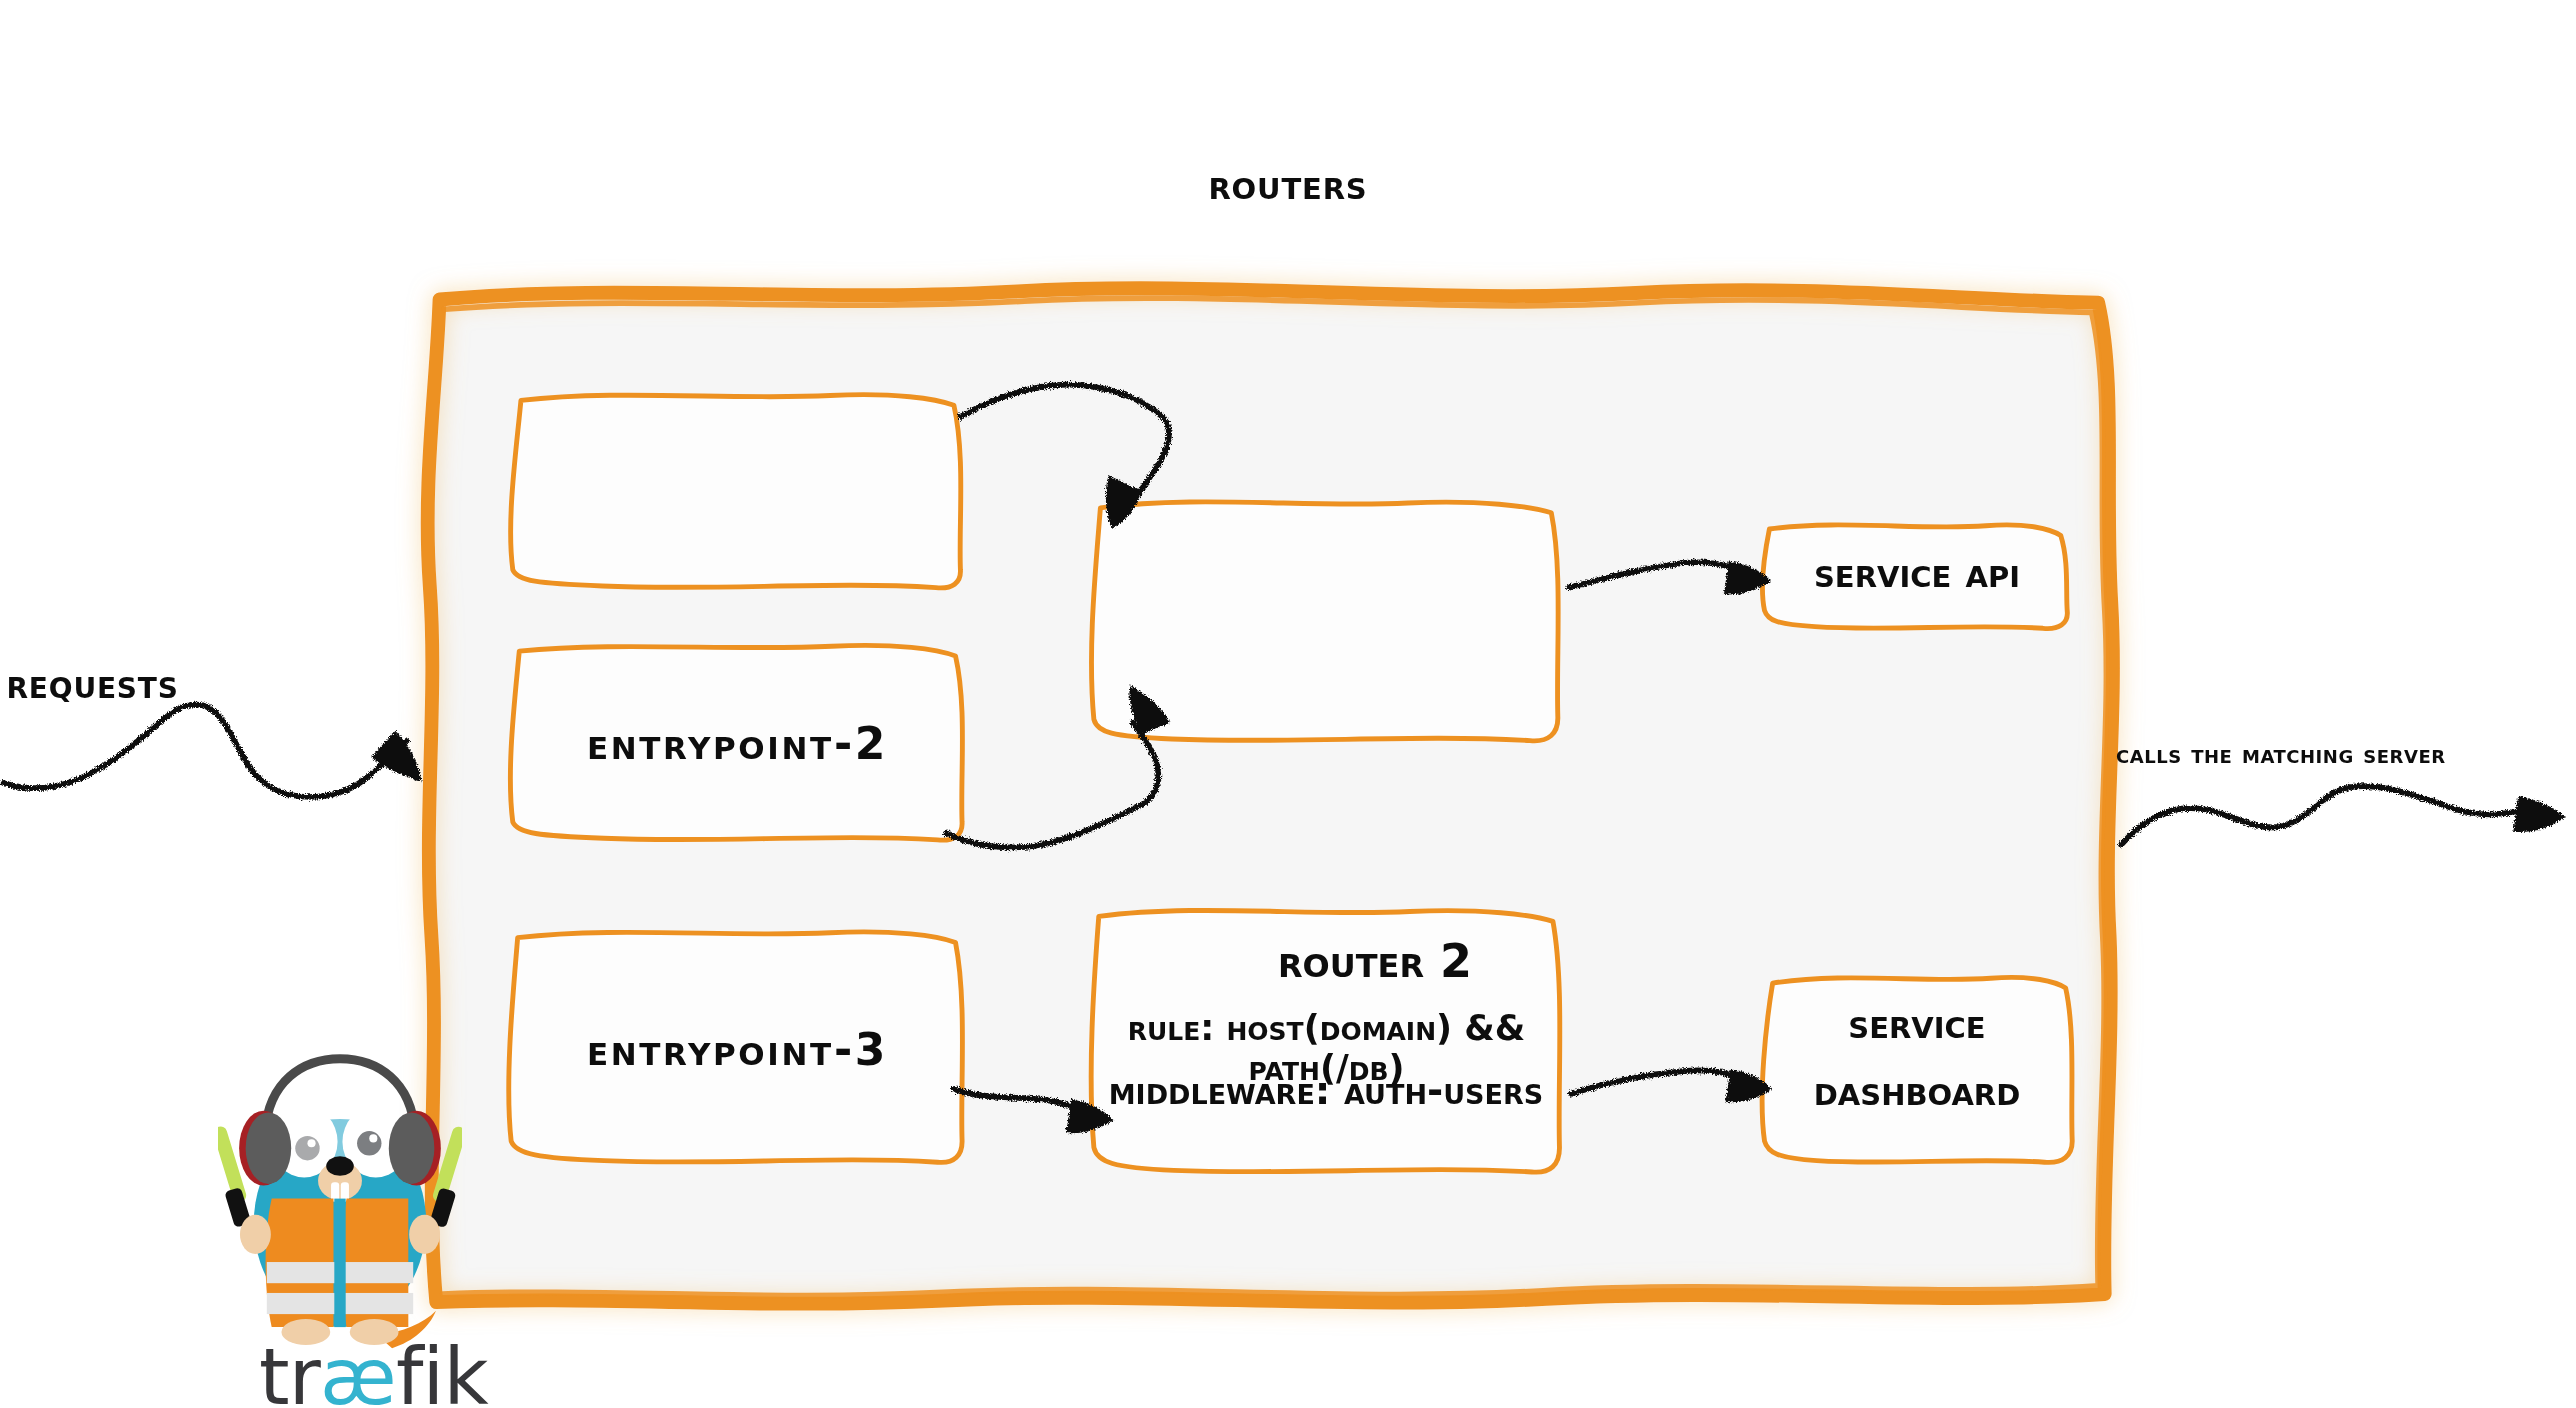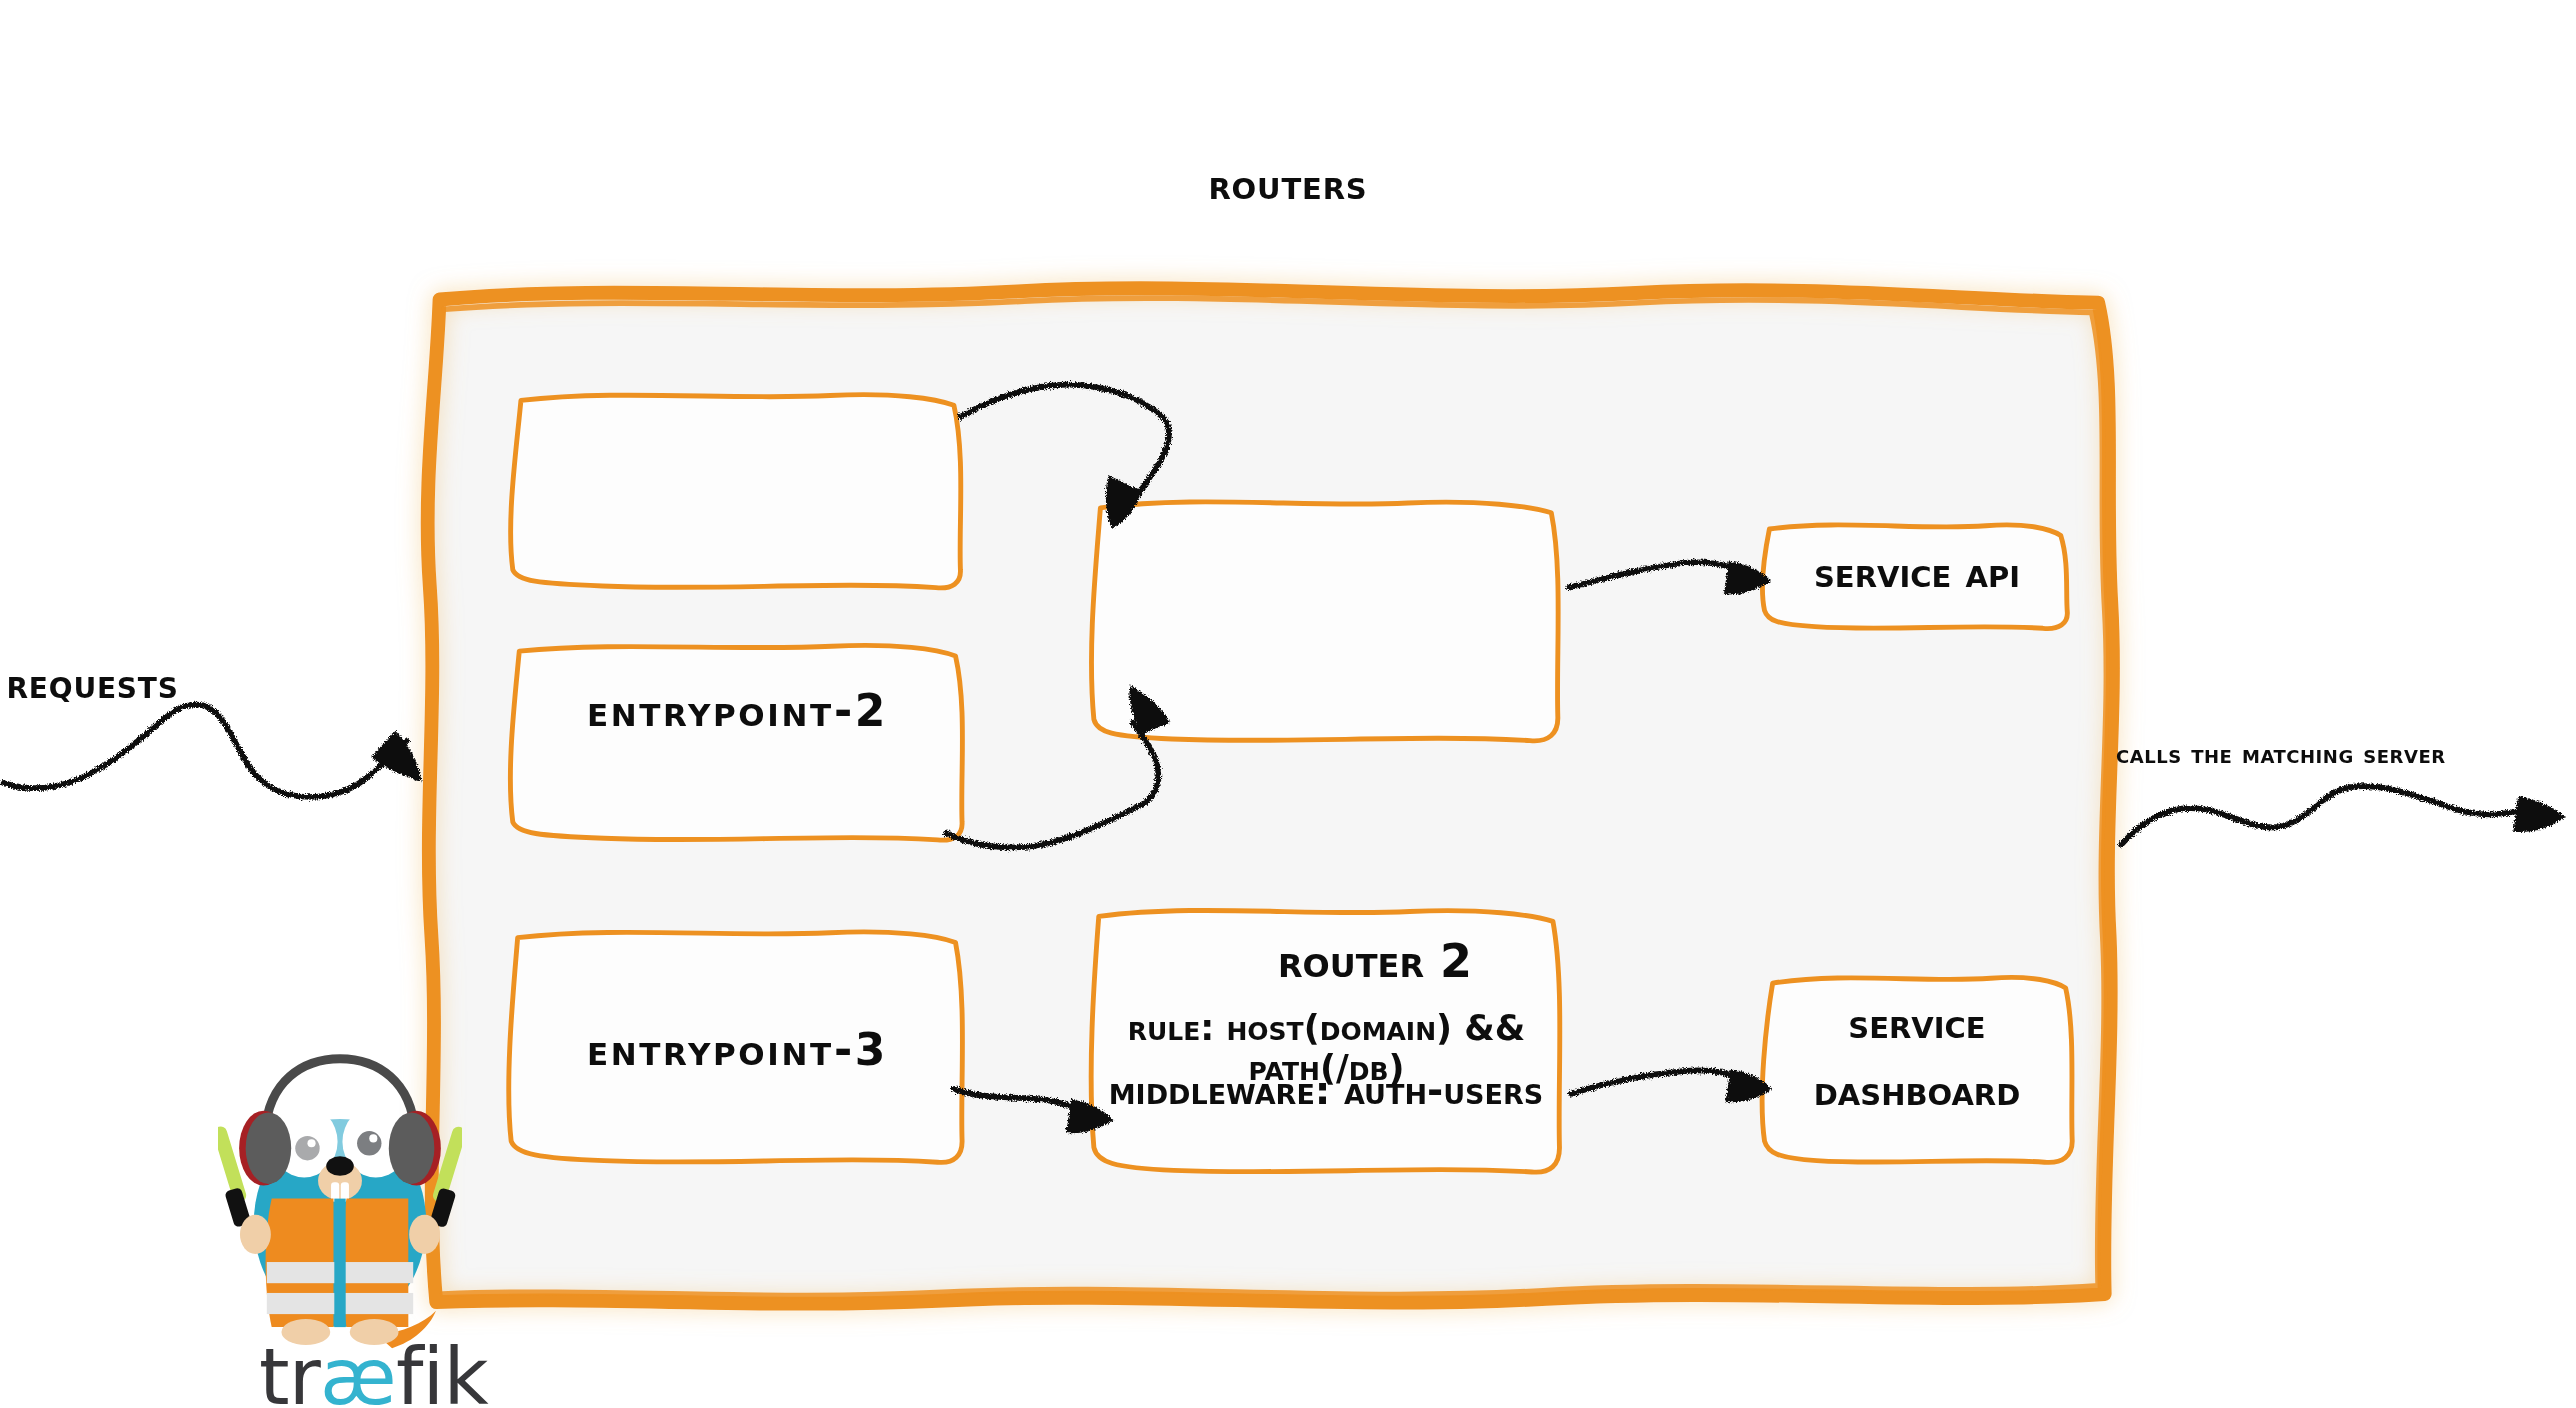--- a/index.html
+++ b/index.html
@@ -265,21 +265,21 @@
       <path d="M 3094 978 C 3116 982, 3136 990, 3152 1004 C 3132 1018, 3110 1024, 3088 1022 Z" fill="#111"></path>
     </g>
   </svg>
 
   <div class="lbl hand smallcaps" id="title">Routers</div>
 
   <div class="lbl hand smallcaps" id="requests-label">Requests</div>
 
   <div class="lbl hand smallcaps" id="calls-label">Calls the matching server</div>
 
-  <div class="node-text ep-text smallcaps" style="left:513px; top:685px; width:449px;text-align:center;">entrypoint-2</div>
+  <div class="node-text ep-text smallcaps" style="left:513px; top:718px; width:449px;text-align:center;">entrypoint-2</div>
   <div class="node-text ep-text smallcaps" style="left:513px; top:1024px; width:449px;">entrypoint-3</div>
 
 
   <div class="node-text router-title smallcaps" style="left:1094px; top:934px; width:466px;padding-left:48px;">Router 2</div>
   <div class="node-text router-rule-sm smallcaps" style="left:1079px; top:1008px; width:495px;">rule: Host(domain) &amp;&amp; Path(/db)</div>
   <div class="node-text router-rule smallcaps" style="left:1082px; top:1068px; width:488px;">Middleware: auth-users</div>
 
   <div class="node-text svc-text smallcaps" style="left:1763px; top:547px; width:308px;">Service API</div>
   <div class="node-text svc-text smallcaps" style="left:1763px; top:998px; width:308px;">Service</div>
   <div class="node-text svc-text smallcaps" style="left:1763px; top:1065px; width:308px;">Dashboard</div>

